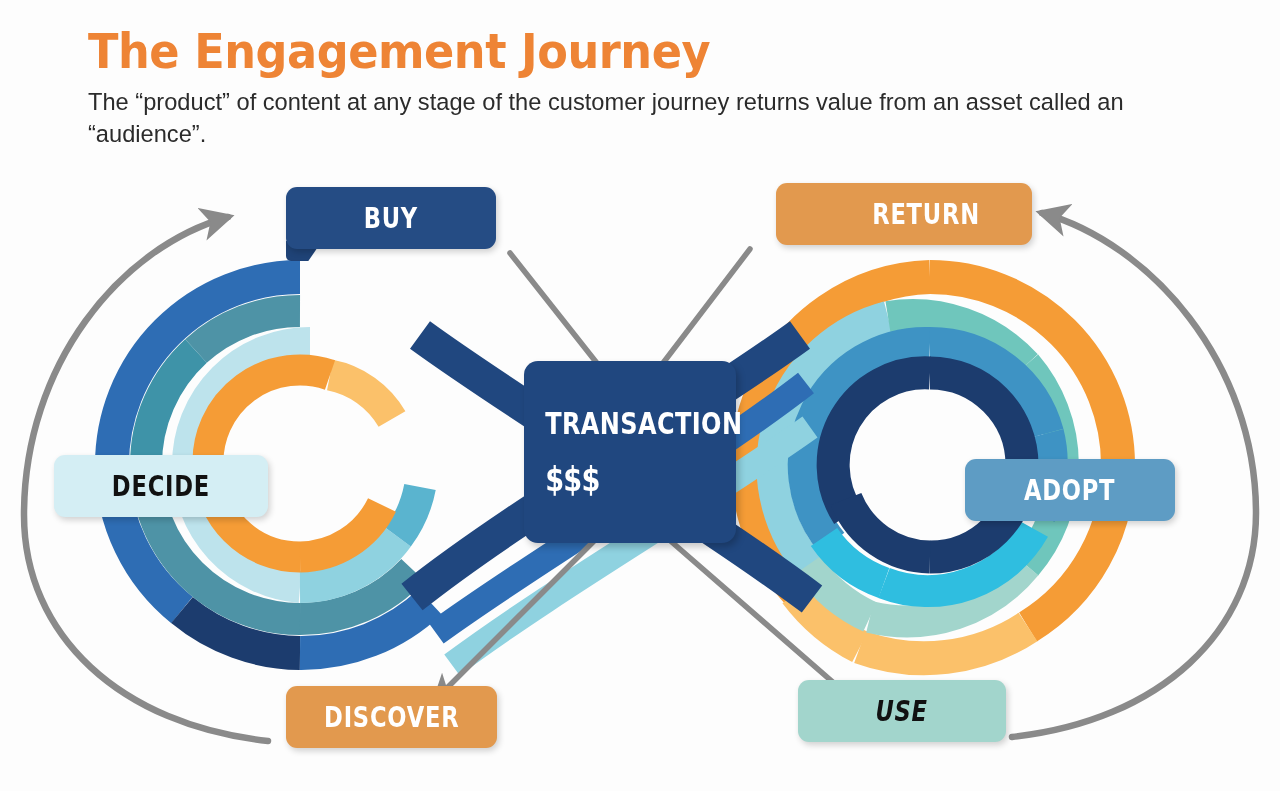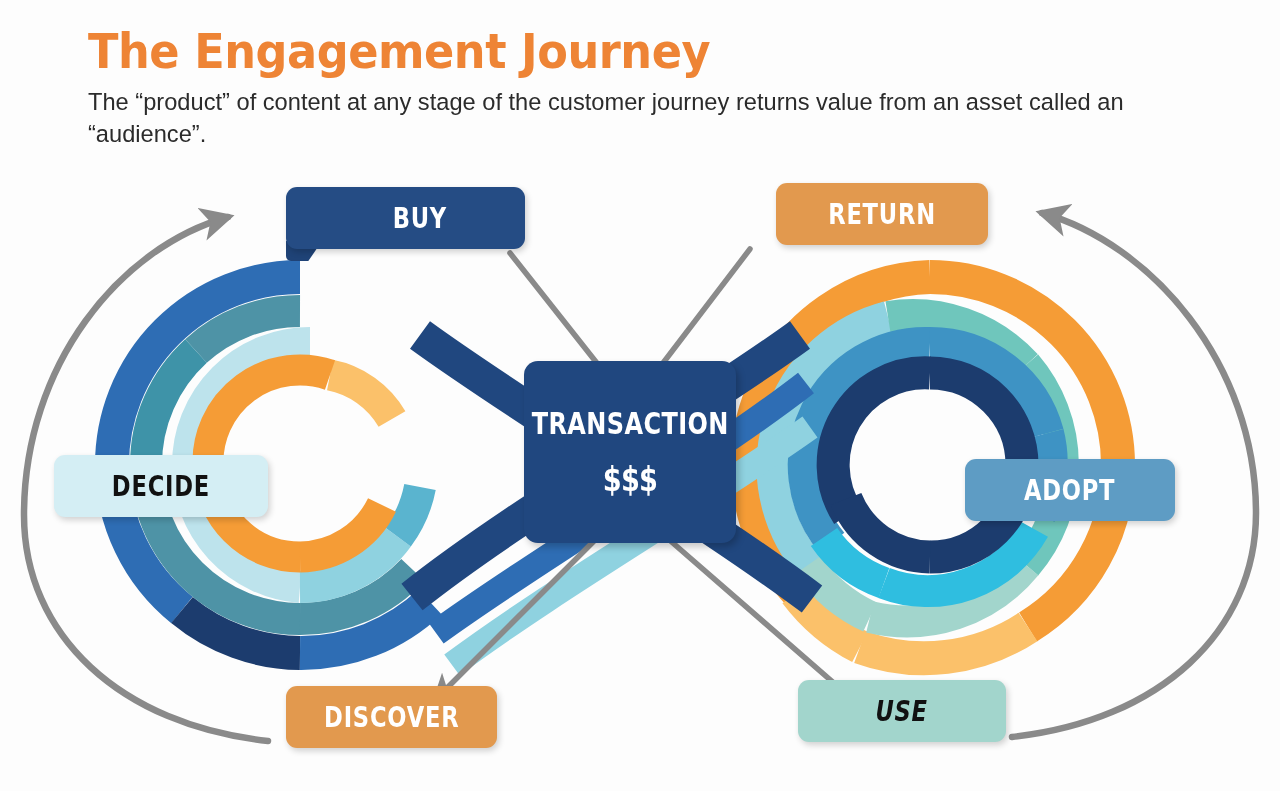--- a/index.html
+++ b/index.html
@@ -68,35 +68,35 @@
   }
   .pill-label {
     font-family: "DejaVu Sans", sans-serif;
     font-weight: bold;
     font-size: 29px;
     letter-spacing: 1px;
     transform: scaleX(0.78);
     transform-origin: center;
   }
 
-  #pill-buy      { left: 286px; top:  22px; width: 210px; height:  62px; background: #254C84; padding-left: 29px; }
+  #pill-buy      { left: 286px; top:  22px; width: 210px; height:  62px; background: #254C84; }
   #pill-buy .pill-label { color: #ffffff; }
   
   #buy-tail {
     position: absolute;
     left: 286px;
     top:  76px;
     width: 36px;
     height: 20px;
     background: #1F4377;
     border-bottom-left-radius: 5px;
     clip-path: polygon(0 0, 100% 0, 62% 100%, 0 100%);
   }
 
-  #pill-return   { left: 776px; top:  18px; width: 212px; height:  62px; background: #E2994E; }
+  #pill-return   { left: 776px; top:  18px; width: 212px; height:  62px; background: #E2994E; padding-left: 44px; }
   #pill-return .pill-label { color: #ffffff; }
 
   #pill-decide   { left:  54px; top: 290px; width: 214px; height:  62px; background: #D4EEF4; }
   #pill-decide .pill-label { color: #111111; }
 
   #pill-adopt    { left: 965px; top: 294px; width: 210px; height:  62px; background: #5E9CC4; align-items: center; }
   #pill-adopt .pill-label { color: #ffffff; }
 
   #pill-discover { left: 286px; top: 521px; width: 211px; height:  62px; background: #E2994E; }
   #pill-discover .pill-label { color: #ffffff; }
@@ -109,21 +109,20 @@
     position: absolute;
     left: 524px;
     top: 196px;
     width: 212px;
     height: 182px;
     background: #20477F;
     border-radius: 14px;
     box-shadow: 3px 4px 7px rgba(0,0,0,0.22);
     display: flex;
     flex-direction: column;
-    align-items: center;
     justify-content: center;
     gap: 18px;
   }
   #transaction .tx-line {
     font-family: "DejaVu Sans", sans-serif;
     font-weight: bold;
     font-size: 30px;
     color: #ffffff;
     letter-spacing: 0.5px;
     transform: scaleX(0.8);

